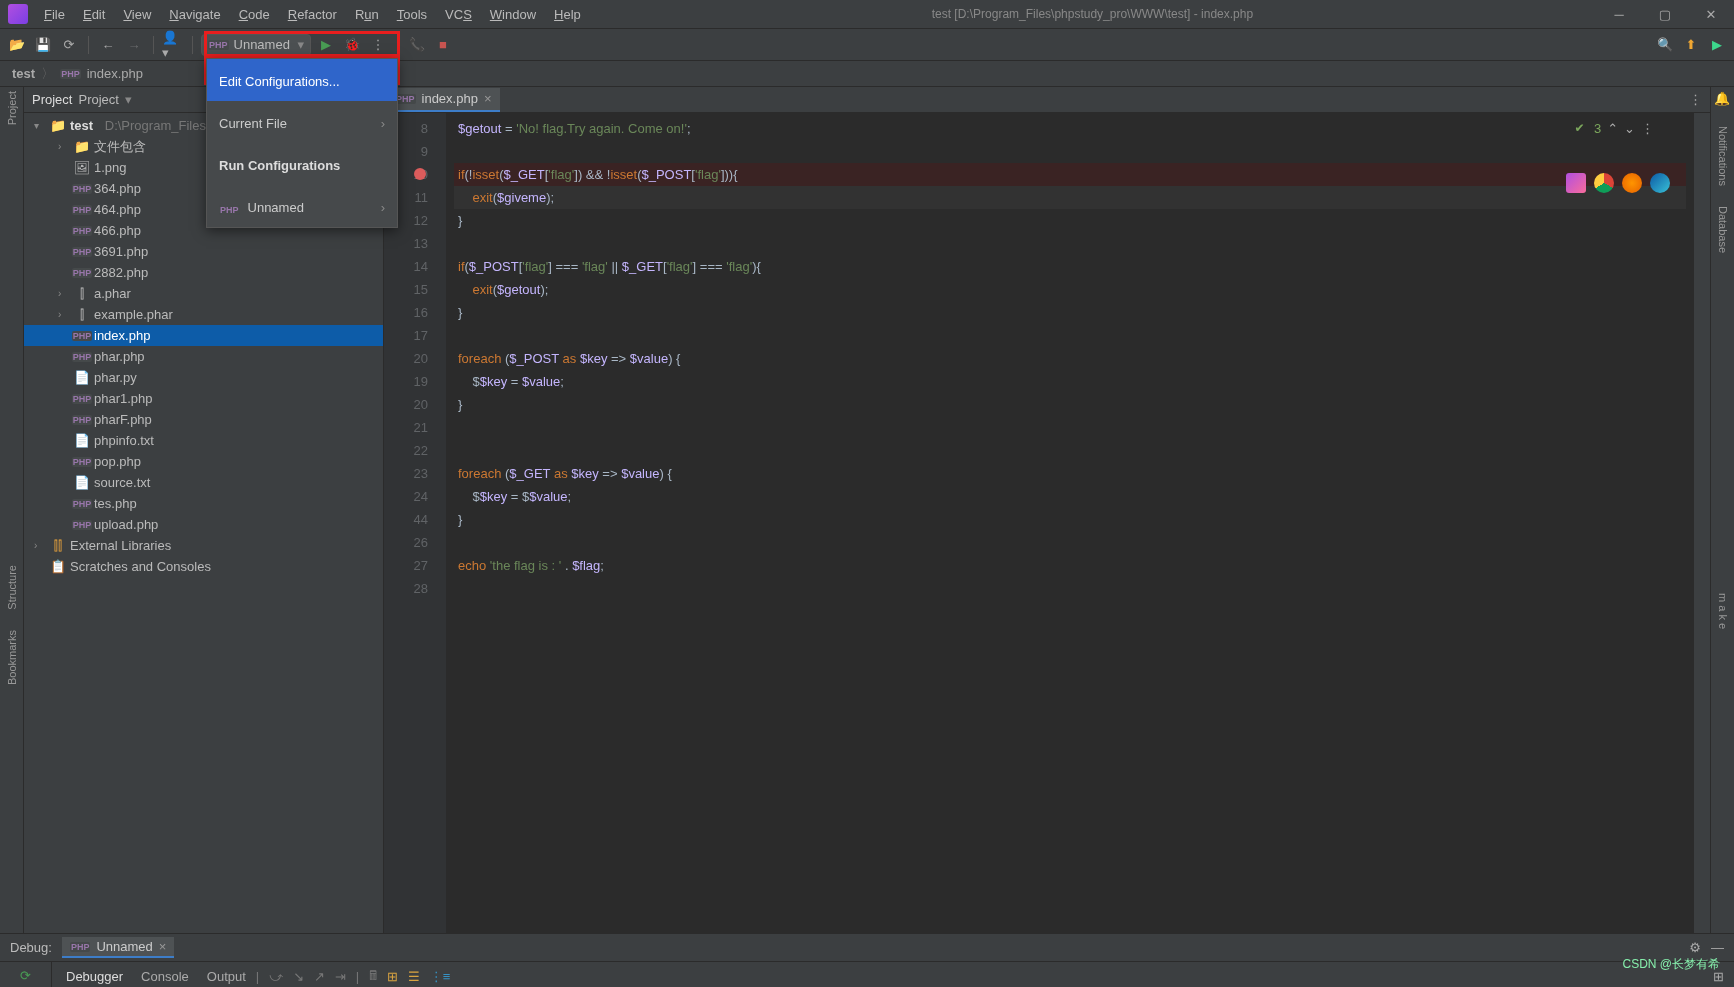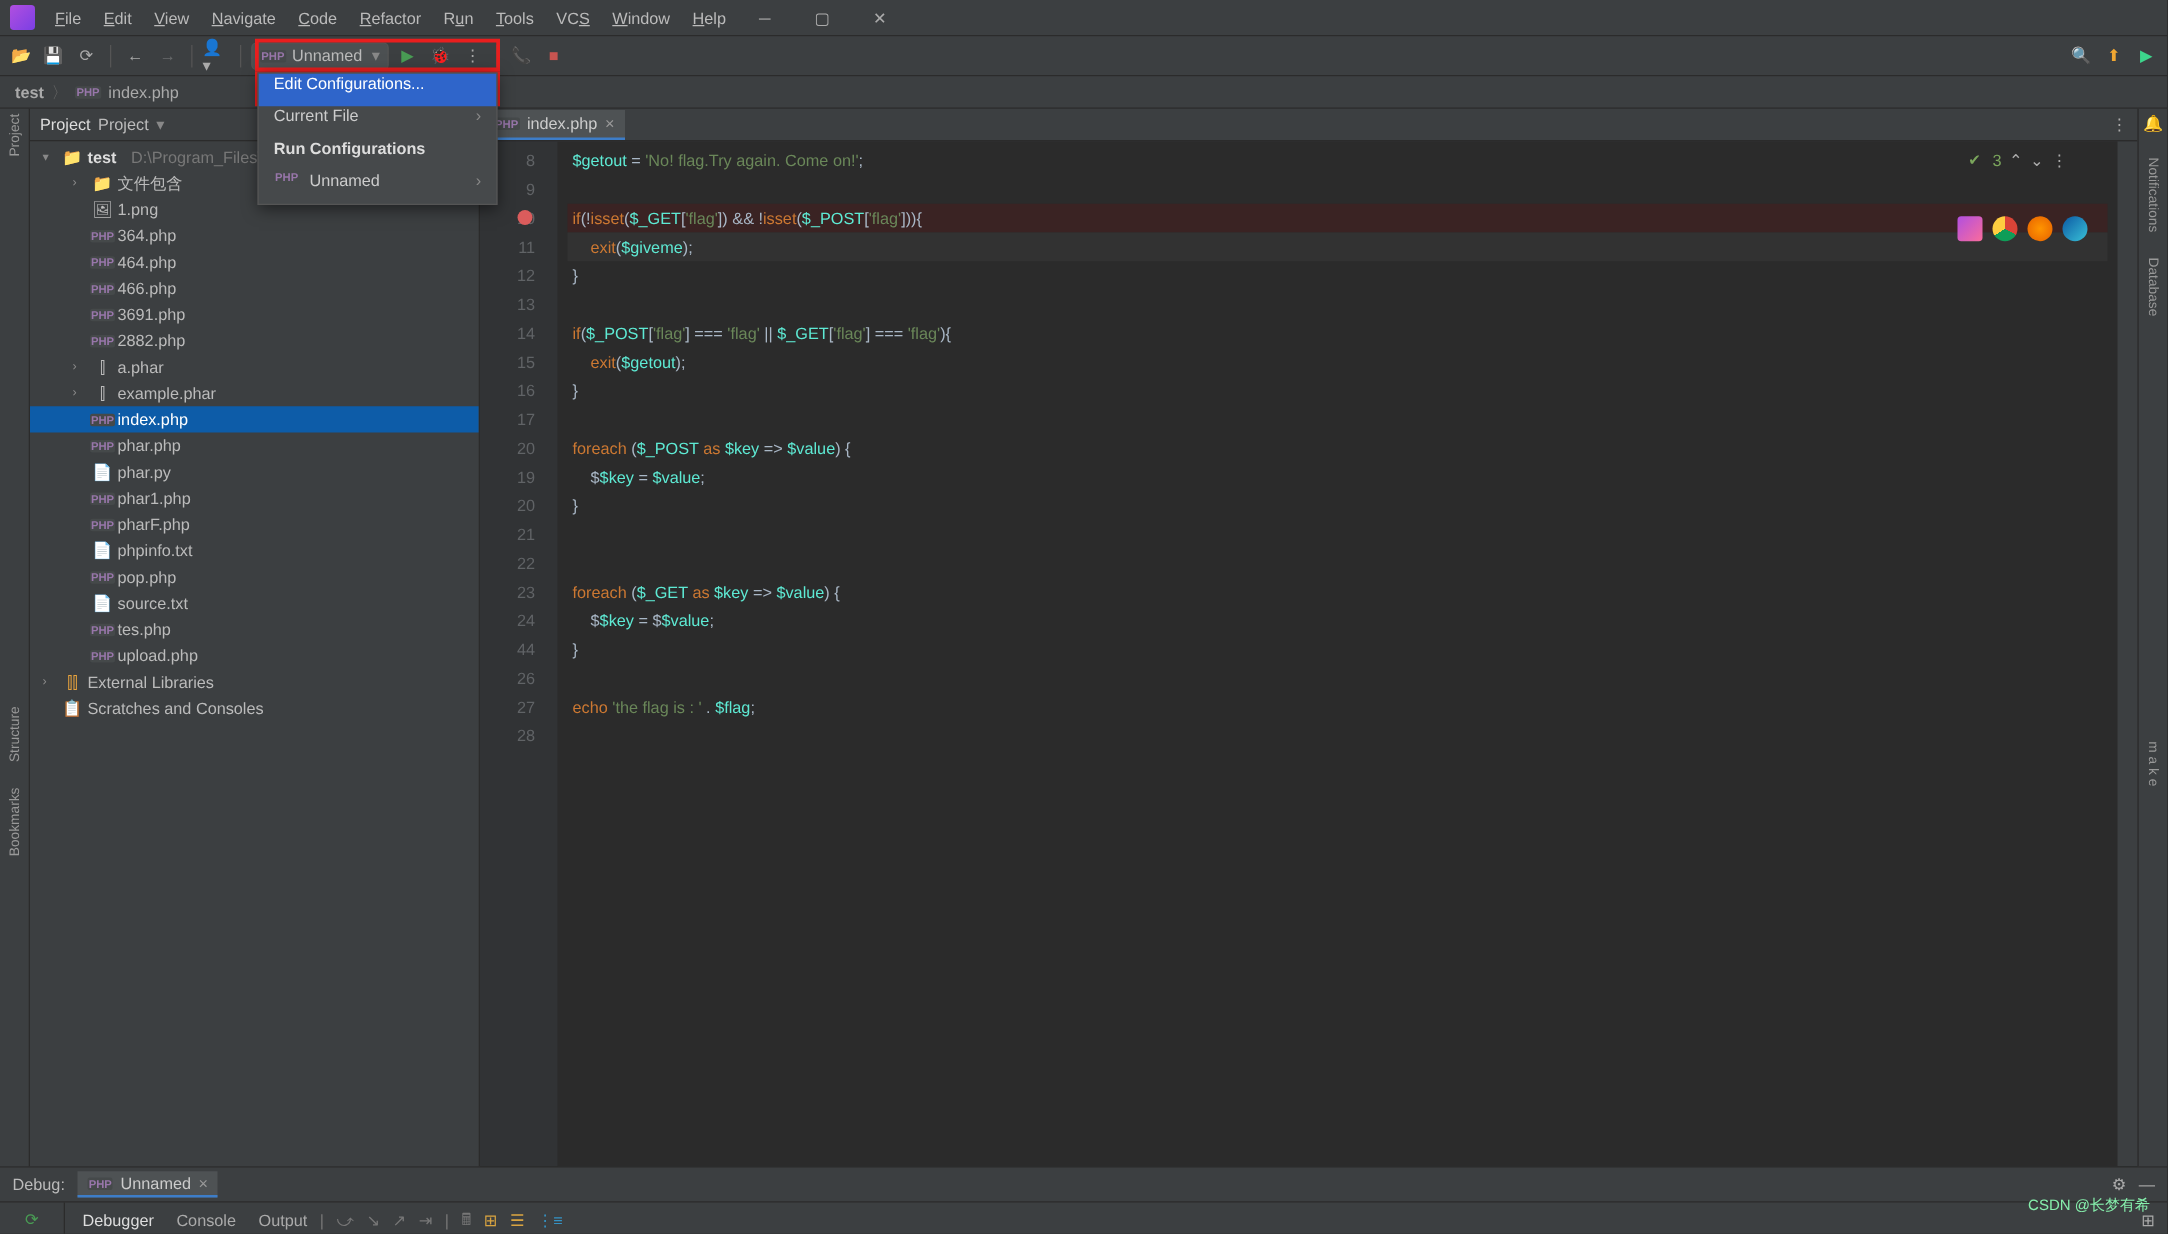--- a/index.html
+++ b/index.html
@@ -32,26 +32,26 @@
 .tree-row .fic{width:16px;height:14px;display:inline-flex;align-items:center;justify-content:center}
 .php-ic{color:#9876aa;font-size:9px;font-weight:bold;background:#45494a;padding:0 1px;border-radius:2px}
 .editor{flex:1;display:flex;flex-direction:column;background:#2b2b2b}
 .tabbar{height:26px;background:#3c3f41;display:flex;align-items:center;padding-left:3px;border-bottom:1px solid #2b2b2b}
 .etab{height:24px;display:flex;align-items:center;padding:0 8px;gap:6px;background:#4e5254;border-bottom:2px solid #3d7dc8;color:#ccc}
 .tabbar .more{margin-left:auto;margin-right:8px;color:#aaa}
 .code-area{flex:1;display:flex;overflow:hidden;position:relative;font-family:"JetBrains Mono",Consolas,monospace}
 .gutter{width:62px;background:#313335;color:#606366;text-align:right;padding:4px 18px 4px 0;font-size:13px;line-height:23px;position:relative}
 .bp{position:absolute;right:2px;width:12px;height:12px;background:#db5c5c;border-radius:50%}
 .code{flex:1;padding:4px 8px;font-size:14px;line-height:23px;white-space:pre;color:#a9b7c6;position:relative}
-.k1{color:#cc7832}.k2{color:#5eead4}.k3{color:#6a8759}
+.k1{color:#cc7832}.k2{color:#c4b5fd}.k3{color:#6a8759}
 .browser-icons{position:absolute;top:60px;right:24px;display:flex;gap:8px;z-index:5}
 .bico{width:20px;height:20px;border-radius:3px}
 .insp{position:absolute;top:4px;right:40px;color:#7ba65c;font-size:12px;display:flex;align-items:center;gap:6px;z-index:5}
 .dropdown{position:absolute;top:58px;left:206px;width:192px;background:#46494b;border:1px solid #555;box-shadow:0 3px 12px rgba(0,0,0,.5);z-index:60}
-.dd-item{height:26px;display:flex;align-items:flex-start;padding:0 12px;color:#ccc;gap:8px}
+.dd-item{height:42px;display:flex;align-items:flex-end;padding:12px 12px;color:#ccc;gap:8px}
 .dd-item.sel{background:#2f65ca;color:#fff}
 .dd-item .sub{margin-left:auto;color:#888}
 .debug-panel{height:158px;background:#3c3f41;border-top:1px solid #2b2b2b;display:flex;flex-direction:column}
 .dp-head{height:28px;display:flex;align-items:center;padding:0 10px;gap:10px;border-bottom:1px solid #2b2b2b}
 .dp-head .tab{padding:2px 8px;background:#4e5254;color:#ccc;border-bottom:2px solid #3d7dc8;display:flex;align-items:center;gap:6px}
 .dp-sub{height:30px;display:flex;align-items:center;border-bottom:1px solid #2b2b2b}
 .dp-left{width:52px;border-right:1px solid #2b2b2b;display:flex;flex-direction:column;align-items:center;padding-top:6px;gap:8px}
 .dp-body{flex:1;display:flex}
 .dp-tabs{display:flex;gap:18px;padding-left:14px;color:#aaa}
 .dp-tabs .act{color:#ddd}
@@ -69,20 +69,21 @@
     <div class="menu-item"><u>V</u>iew</div>
     <div class="menu-item"><u>N</u>avigate</div>
     <div class="menu-item"><u>C</u>ode</div>
     <div class="menu-item"><u>R</u>efactor</div>
     <div class="menu-item">R<u>u</u>n</div>
     <div class="menu-item"><u>T</u>ools</div>
     <div class="menu-item">VC<u>S</u></div>
     <div class="menu-item"><u>W</u>indow</div>
     <div class="menu-item"><u>H</u>elp</div>
   </div>
+  <div class="title-text">test [D:\Program_Files\phpstudy_pro\WWW\test] - index.php</div>
   <div class="win-ctrl">
     <div class="win-btn">─</div>
     <div class="win-btn">▢</div>
     <div class="win-btn">✕</div>
   </div>
 </div>
 
 <div class="toolbar">
   <div class="tb-ico">📂</div>
   <div class="tb-ico">💾</div>

